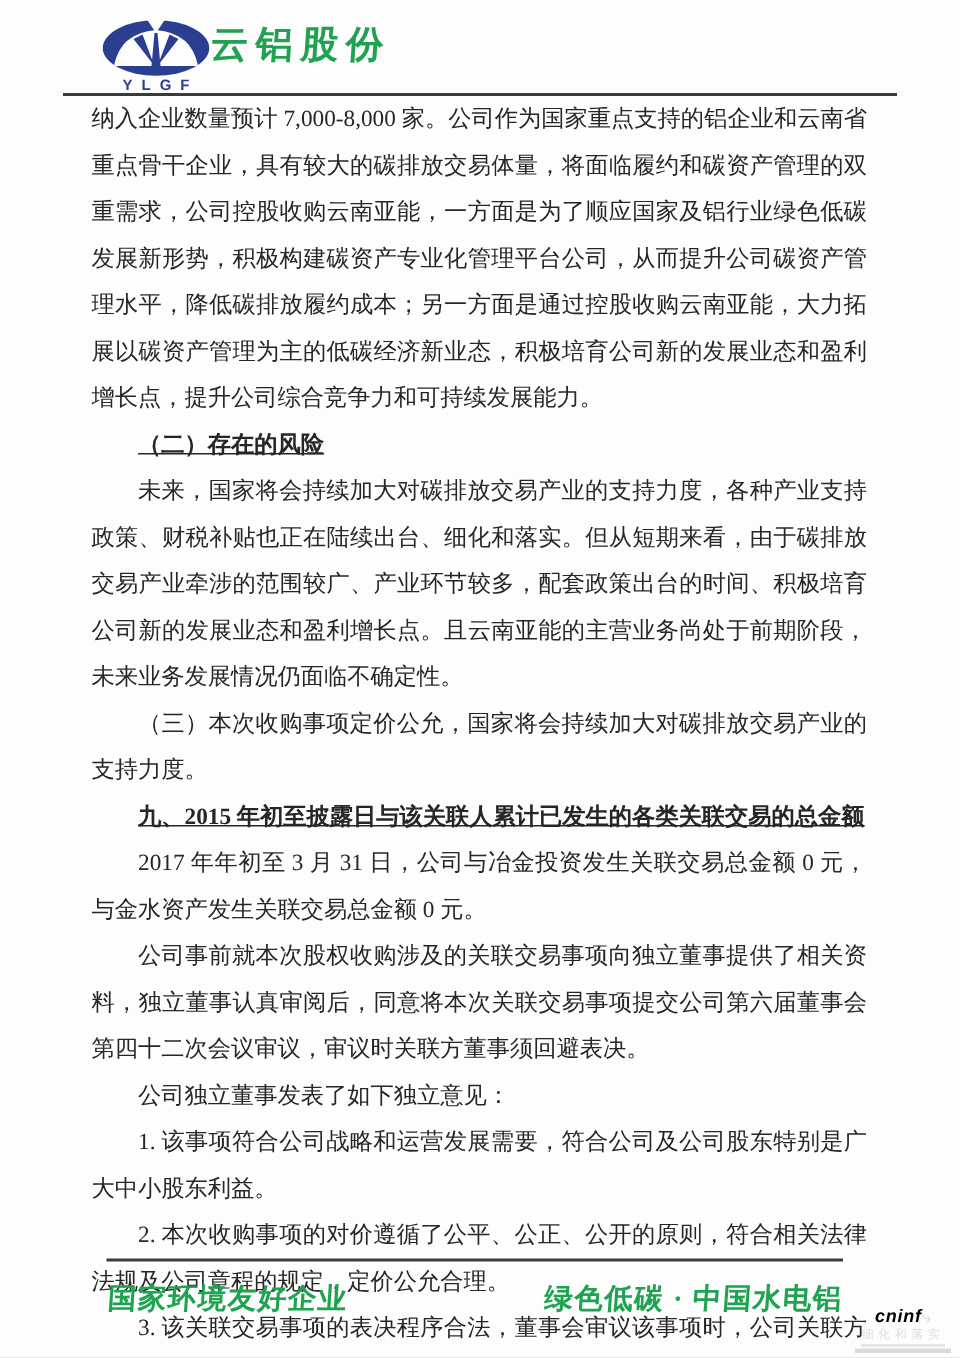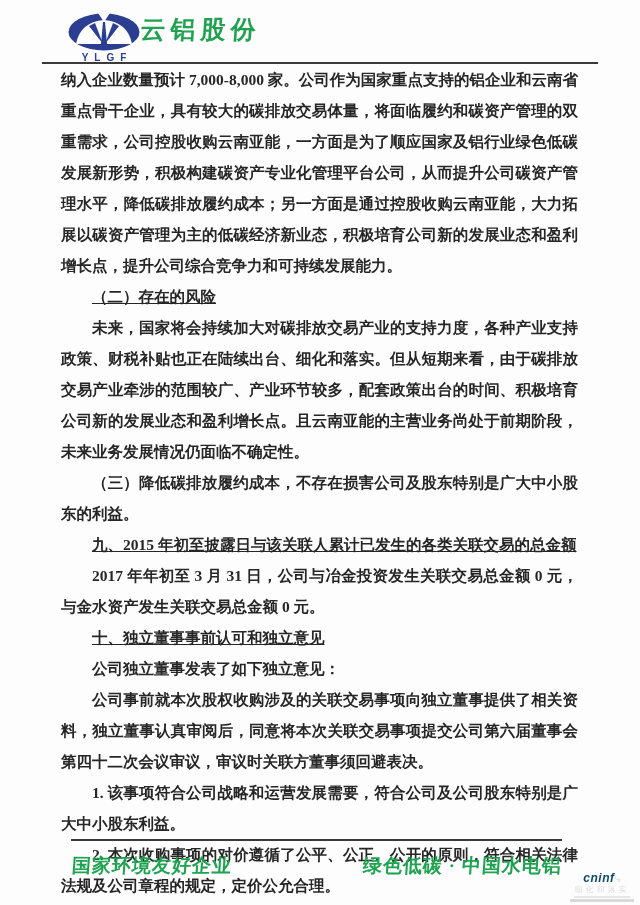--- a/index.html
+++ b/index.html
@@ -27,40 +27,40 @@
     transform:skewX(-4deg);
   }
   .header-rule { position:absolute; top:62px; left:42px; width:556px; height:2px; background:#3a3a3a; }
 
   
   .body-text {
     position:absolute; top:64px; left:61px; width:517px;
     font-size:15.5px; line-height:31px; color:#262626;
     text-align:justify; text-justify:inter-character;
   }
-  .para { margin:0; text-indent:2em;font-weight:bold; }
+  .para { margin:0; text-indent:2em; }
   .para.noindent { text-indent:0; }
   .para.heading { font-weight:bold;text-decoration:underline; }
 
   
   .footer-rule { position:absolute; top:839px; left:71px; width:491px; height:2px; background:#3a3a3a; }
   .footer-row {
     position:absolute; top:853px; left:72px; width:490px;
     display:flex; justify-content:space-between; align-items:center;
     color:#1ea351; font-weight:bold; font-size:19px; letter-spacing:1px;
   }
   .footer-slogan { transform:skewX(-4deg); white-space:nowrap; }
 
   
   .watermark {
     position:absolute; right:6px; top:868px; width:64px;
     text-align:center; font-family:"Liberation Sans","DejaVu Sans",sans-serif;
     line-height:1.1; user-select:none;
   }
-  .wm-brand { color:#0c4a6e; font-weight:bold; font-style:italic; font-size:12px; letter-spacing:.5px; }
+  .wm-brand { color:#000000; font-weight:bold; font-style:italic; font-size:12px; letter-spacing:.5px; }
   .wm-swirl { color:#d7d7d7; font-size:11px; }
   .wm-name { color:#dedede; font-size:8px; letter-spacing:3px; }
   .wm-bar1 { height:2px; background:#e6e6e6; margin:2px 4px 1px 4px; }
   .wm-bar2 { height:3px; background:#d9d9d9; margin:1px 0 0 0; }
 </style>
 </head>
 <body>
 
 <div class="page">
 
@@ -81,31 +81,30 @@
   <div class="header-rule"></div>
 
   <div class="body-text">
 
       <p class="para noindent">纳入企业数量预计 7,000-8,000 家。公司作为国家重点支持的铝企业和云南省重点骨干企业，具有较大的碳排放交易体量，将面临履约和碳资产管理的双重需求，公司控股收购云南亚能，一方面是为了顺应国家及铝行业绿色低碳发展新形势，积极构建碳资产专业化管理平台公司，从而提升公司碳资产管理水平，降低碳排放履约成本；另一方面是通过控股收购云南亚能，大力拓展以碳资产管理为主的低碳经济新业态，积极培育公司新的发展业态和盈利增长点，提升公司综合竞争力和可持续发展能力。</p>
 
       <p class="para heading">（二）存在的风险</p>
 
       <p class="para indent">未来，国家将会持续加大对碳排放交易产业的支持力度，各种产业支持政策、财税补贴也正在陆续出台、细化和落实。但从短期来看，由于碳排放交易产业牵涉的范围较广、产业环节较多，配套政策出台的时间、积极培育公司新的发展业态和盈利增长点。且云南亚能的主营业务尚处于前期阶段，未来业务发展情况仍面临不确定性。</p>
 
-      <p class="para indent">（三）降低碳排放履约成本，不存在损害公司及股东特别是广大中小股东的利益。</p>
+      <p class="para indent">（三）本次收购事项定价公允，国家将会持续加大对碳排放交易产业的支持力度。</p>
 
       <p class="para heading">九、2015 年初至披露日与该关联人累计已发生的各类关联交易的总金额</p>
 
       <p class="para indent">2017 年年初至 3 月 31 日，公司与冶金投资发生关联交易总金额 0 元，与金水资产发生关联交易总金额 0 元。</p>
 
-      <p class="para heading">十、独立董事事前认可和独立意见</p>
+
+      <p class="para indent">公司事前就本次股权收购涉及的关联交易事项向独立董事提供了相关资料，独立董事认真审阅后，同意将本次关联交易事项提交公司第六届董事会第四十二次会议审议，审议时关联方董事须回避表决。</p>
 
       <p class="para indent">公司独立董事发表了如下独立意见：</p>
-
-      <p class="para indent">公司事前就本次股权收购涉及的关联交易事项向独立董事提供了相关资料，独立董事认真审阅后，同意将本次关联交易事项提交公司第六届董事会第四十二次会议审议，审议时关联方董事须回避表决。</p>
 
       <p class="para indent">1. 该事项符合公司战略和运营发展需要，符合公司及公司股东特别是广大中小股东利益。</p>
 
       <p class="para indent">2. 本次收购事项的对价遵循了公平、公正、公开的原则，符合相关法律法规及公司章程的规定，定价公允合理。</p>
 
       <p class="para indent">3. 该关联交易事项的表决程序合法，董事会审议该事项时，公司关联方董事已回避</p>
     </div>
 
   <div class="footer-rule"></div>
   <div class="footer-row">

